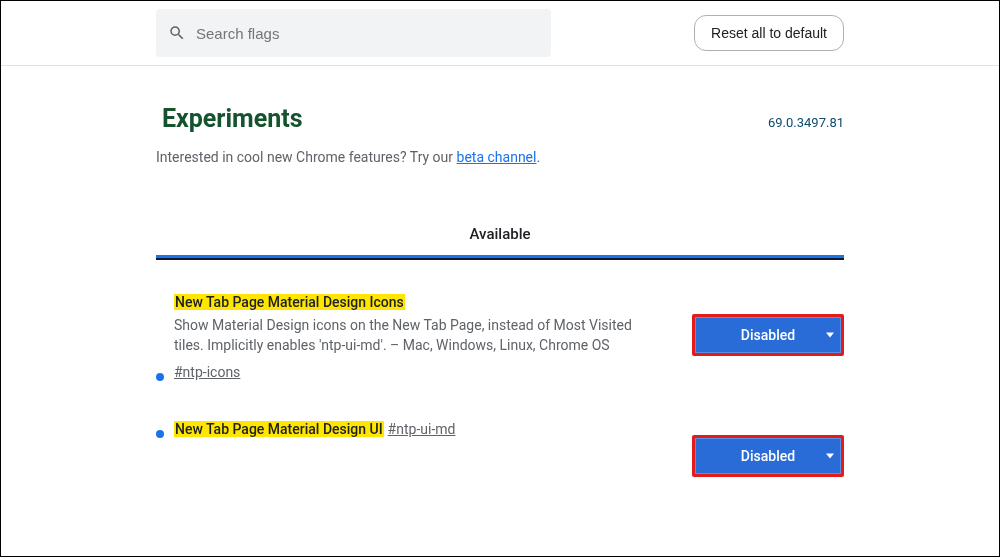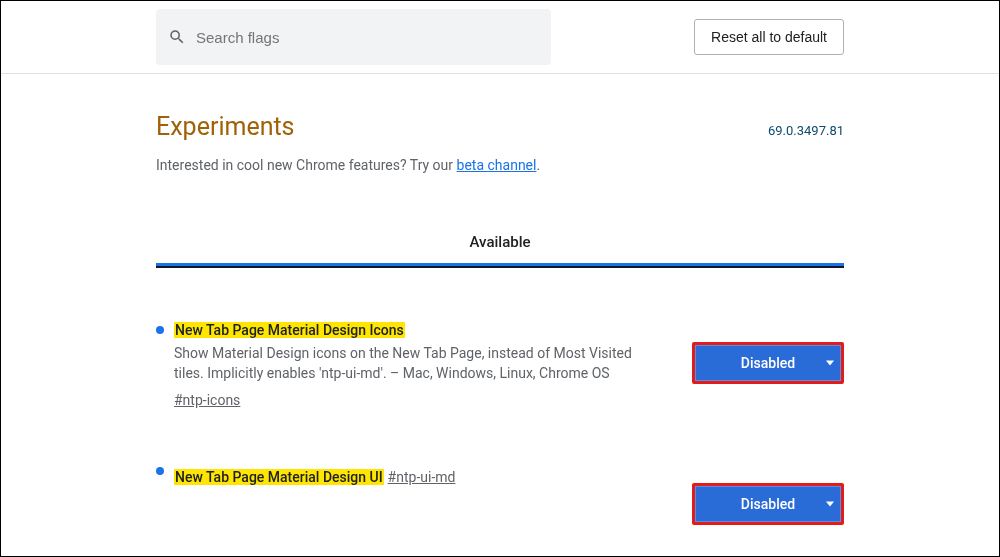--- a/index.html
+++ b/index.html
@@ -16,61 +16,62 @@
     align-items: center;
     justify-content: space-between;
     padding: 8px 155px 8px 155px;
     border-bottom: 1px solid #e0e0e0;
   }
   .search-wrap {
     display: flex;
     align-items: center;
     background: #f1f3f4;
     border-radius: 4px;
-    height: 56px;
+    height: 48px;
     width: 395px;
     padding: 0 12px;
   }
   .search-icon {
     width: 18px; height: 18px;
     fill: #5f6368;
     margin-right: 10px;
   }
   .search-input {
     background: transparent;
     border: none;
     outline: none;
     font-size: 15px;
     color: #5f6368;
     flex: 1;
   }
   .reset-btn {
     background: #fff;
     border: 1px solid #b0b0b0;
-    border-radius: 3px;
+    border-radius: 12px;
     height: 36px;
     padding: 0 16px;
     font-size: 14px;
     font-weight: 500;
     color: #202124;
     cursor: pointer;
   }
   .content {
     padding: 0 155px;
   }
   .header-row {
     display: flex;
     justify-content: space-between;
     align-items: baseline;
     margin-top: 38px;
   }
   .page-title {
     font-size: 25px;
-    font-weight: 400;
-    color: #a16207;
+    font-weight: 700;
+    color: #14532d;
+    margin-left: 6px;
   }
   .version {
     font-size: 13px;
     color: #0c4a6e;
   }
   .warning-block {
     margin-top: 28px;
     font-size: 14px;
     line-height: 1.45;
     color: #5f6368;
@@ -103,22 +104,22 @@
     cursor: pointer;
     font-weight: 500;
   }
   .tab.active {
     color: #202124;
     border-bottom: 3px solid #1a73e8;
     margin-bottom: -1px;
   }
   .flag-row {
     display: flex;
-    align-items: flex-start;
-    margin-top: 52px;
+    align-items: flex-end;
+    margin-top: 32px;
     position: relative;
   }
   .dot {
     width: 8px; height: 8px;
     border-radius: 50%;
     background: #1a73e8;
     margin-top: 6px;
     margin-right: 10px;
     flex: none;
   }

